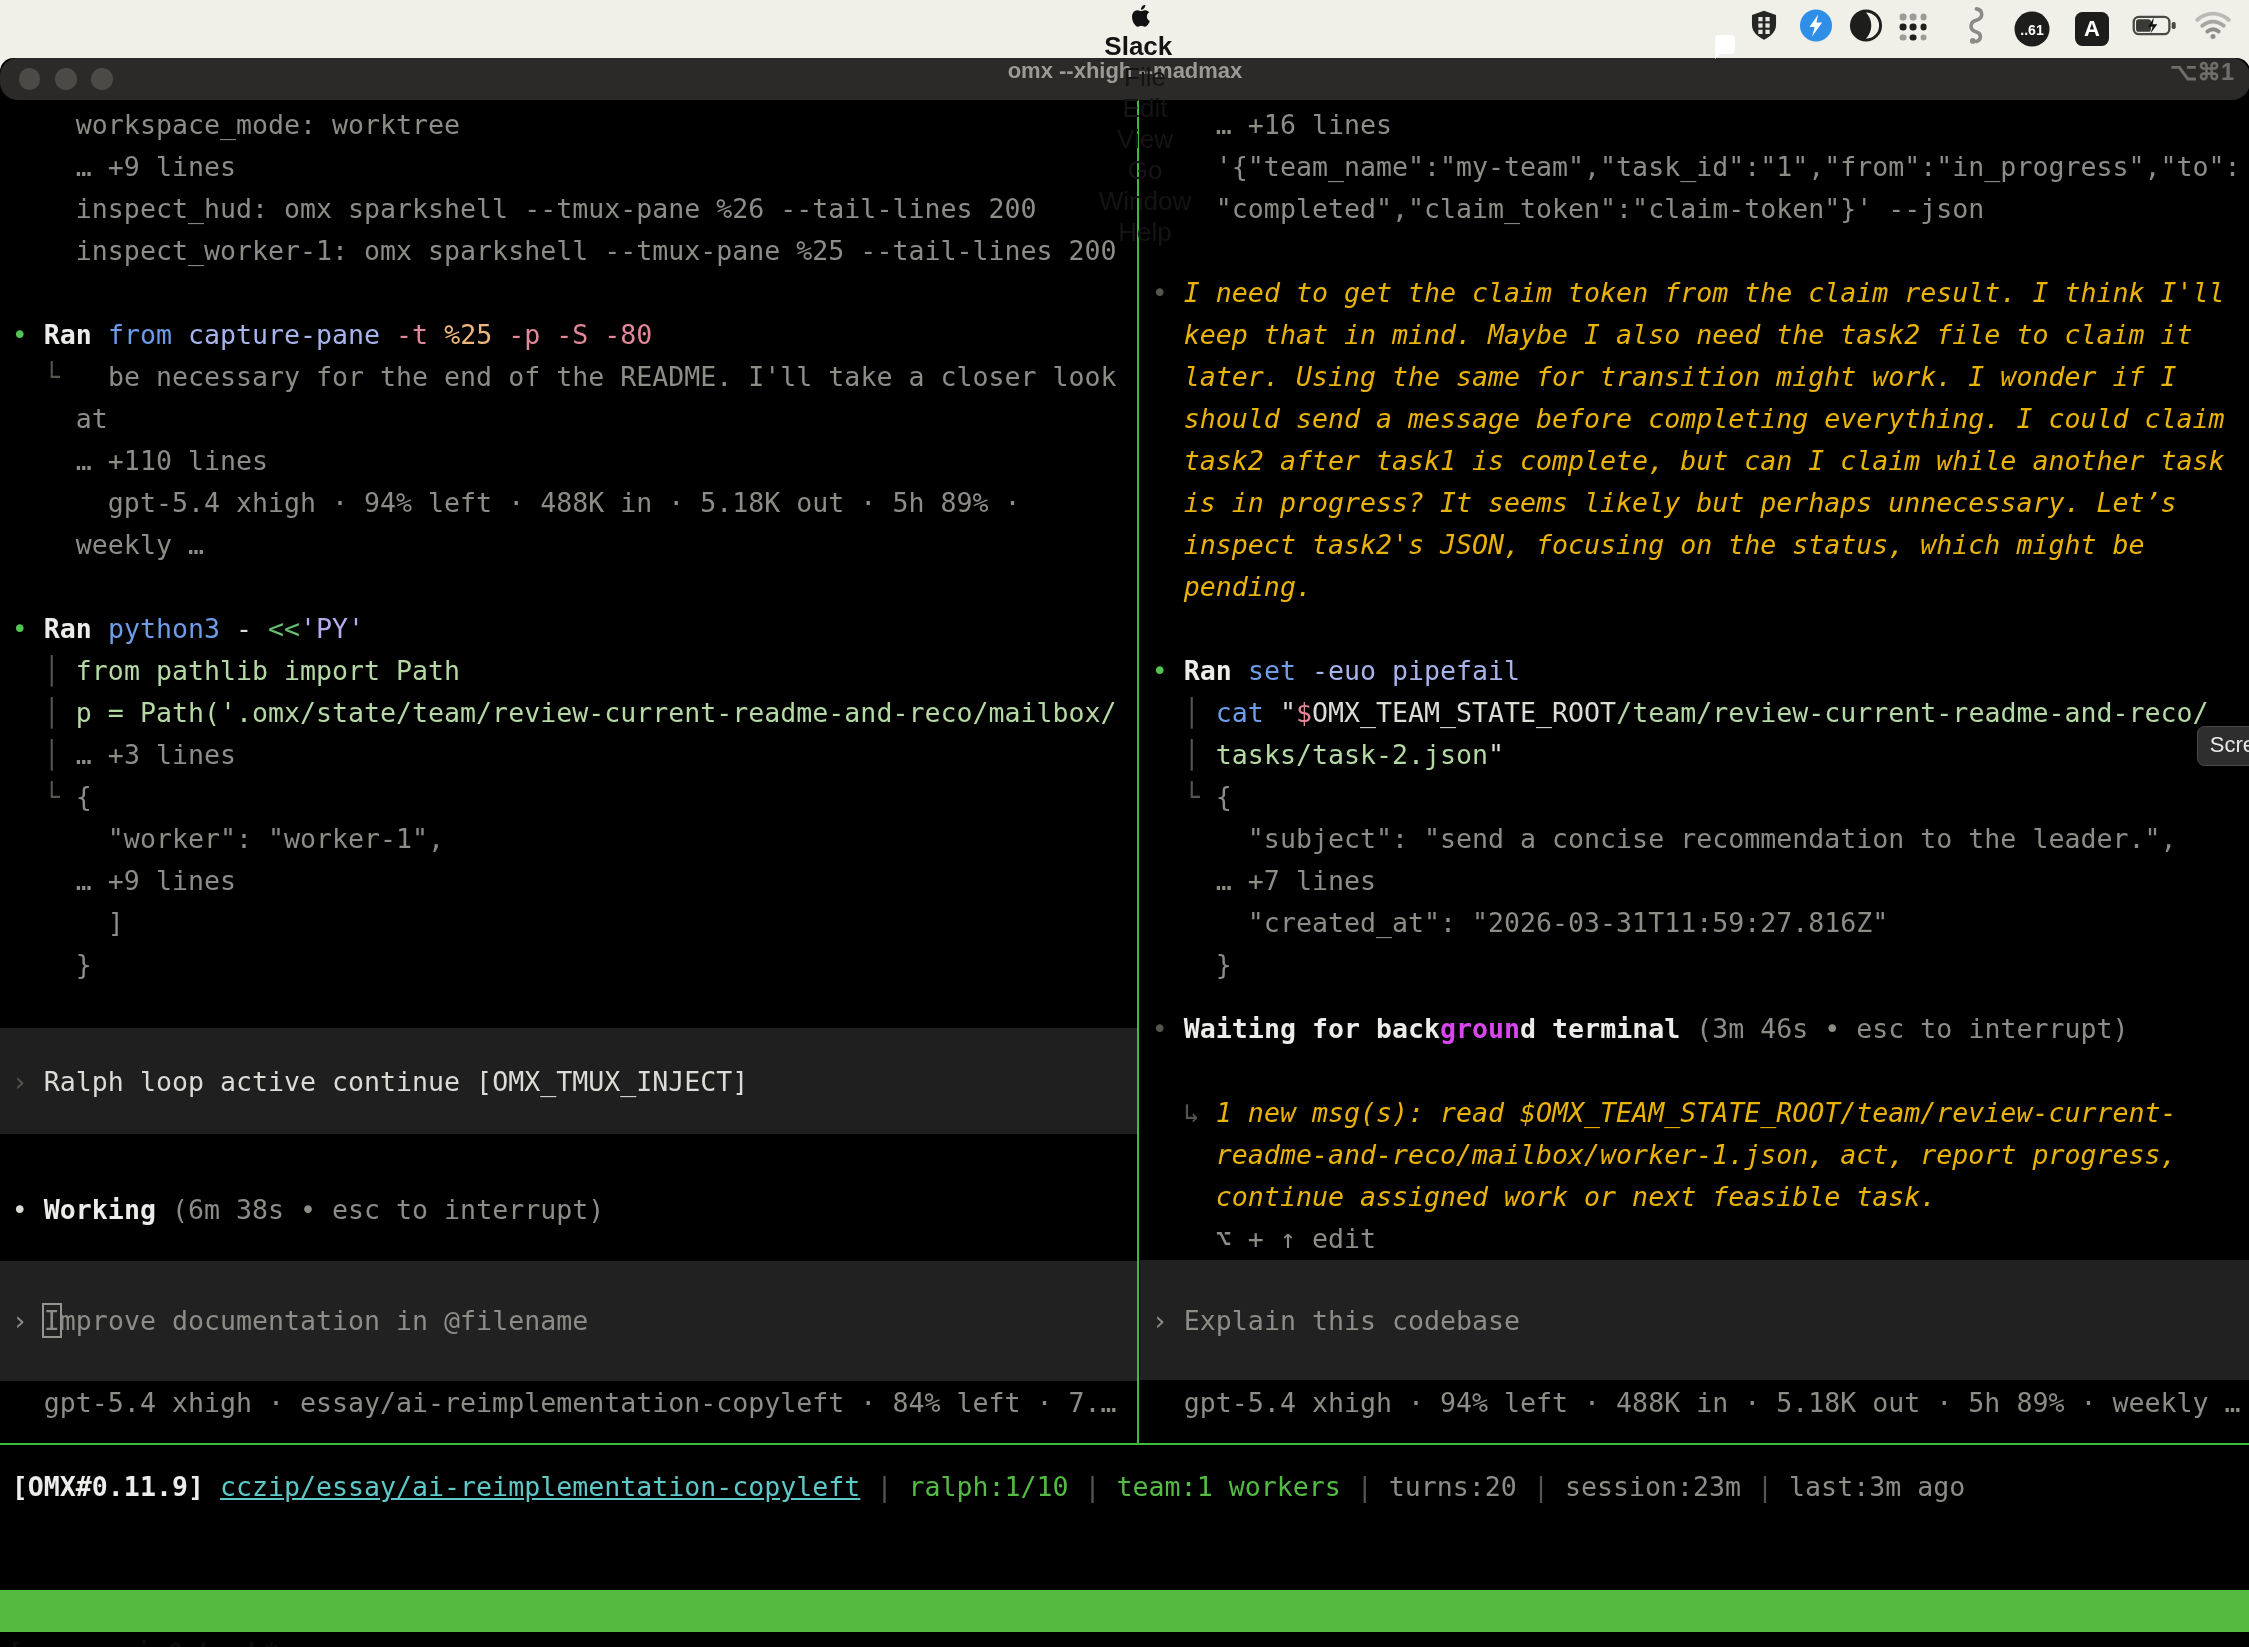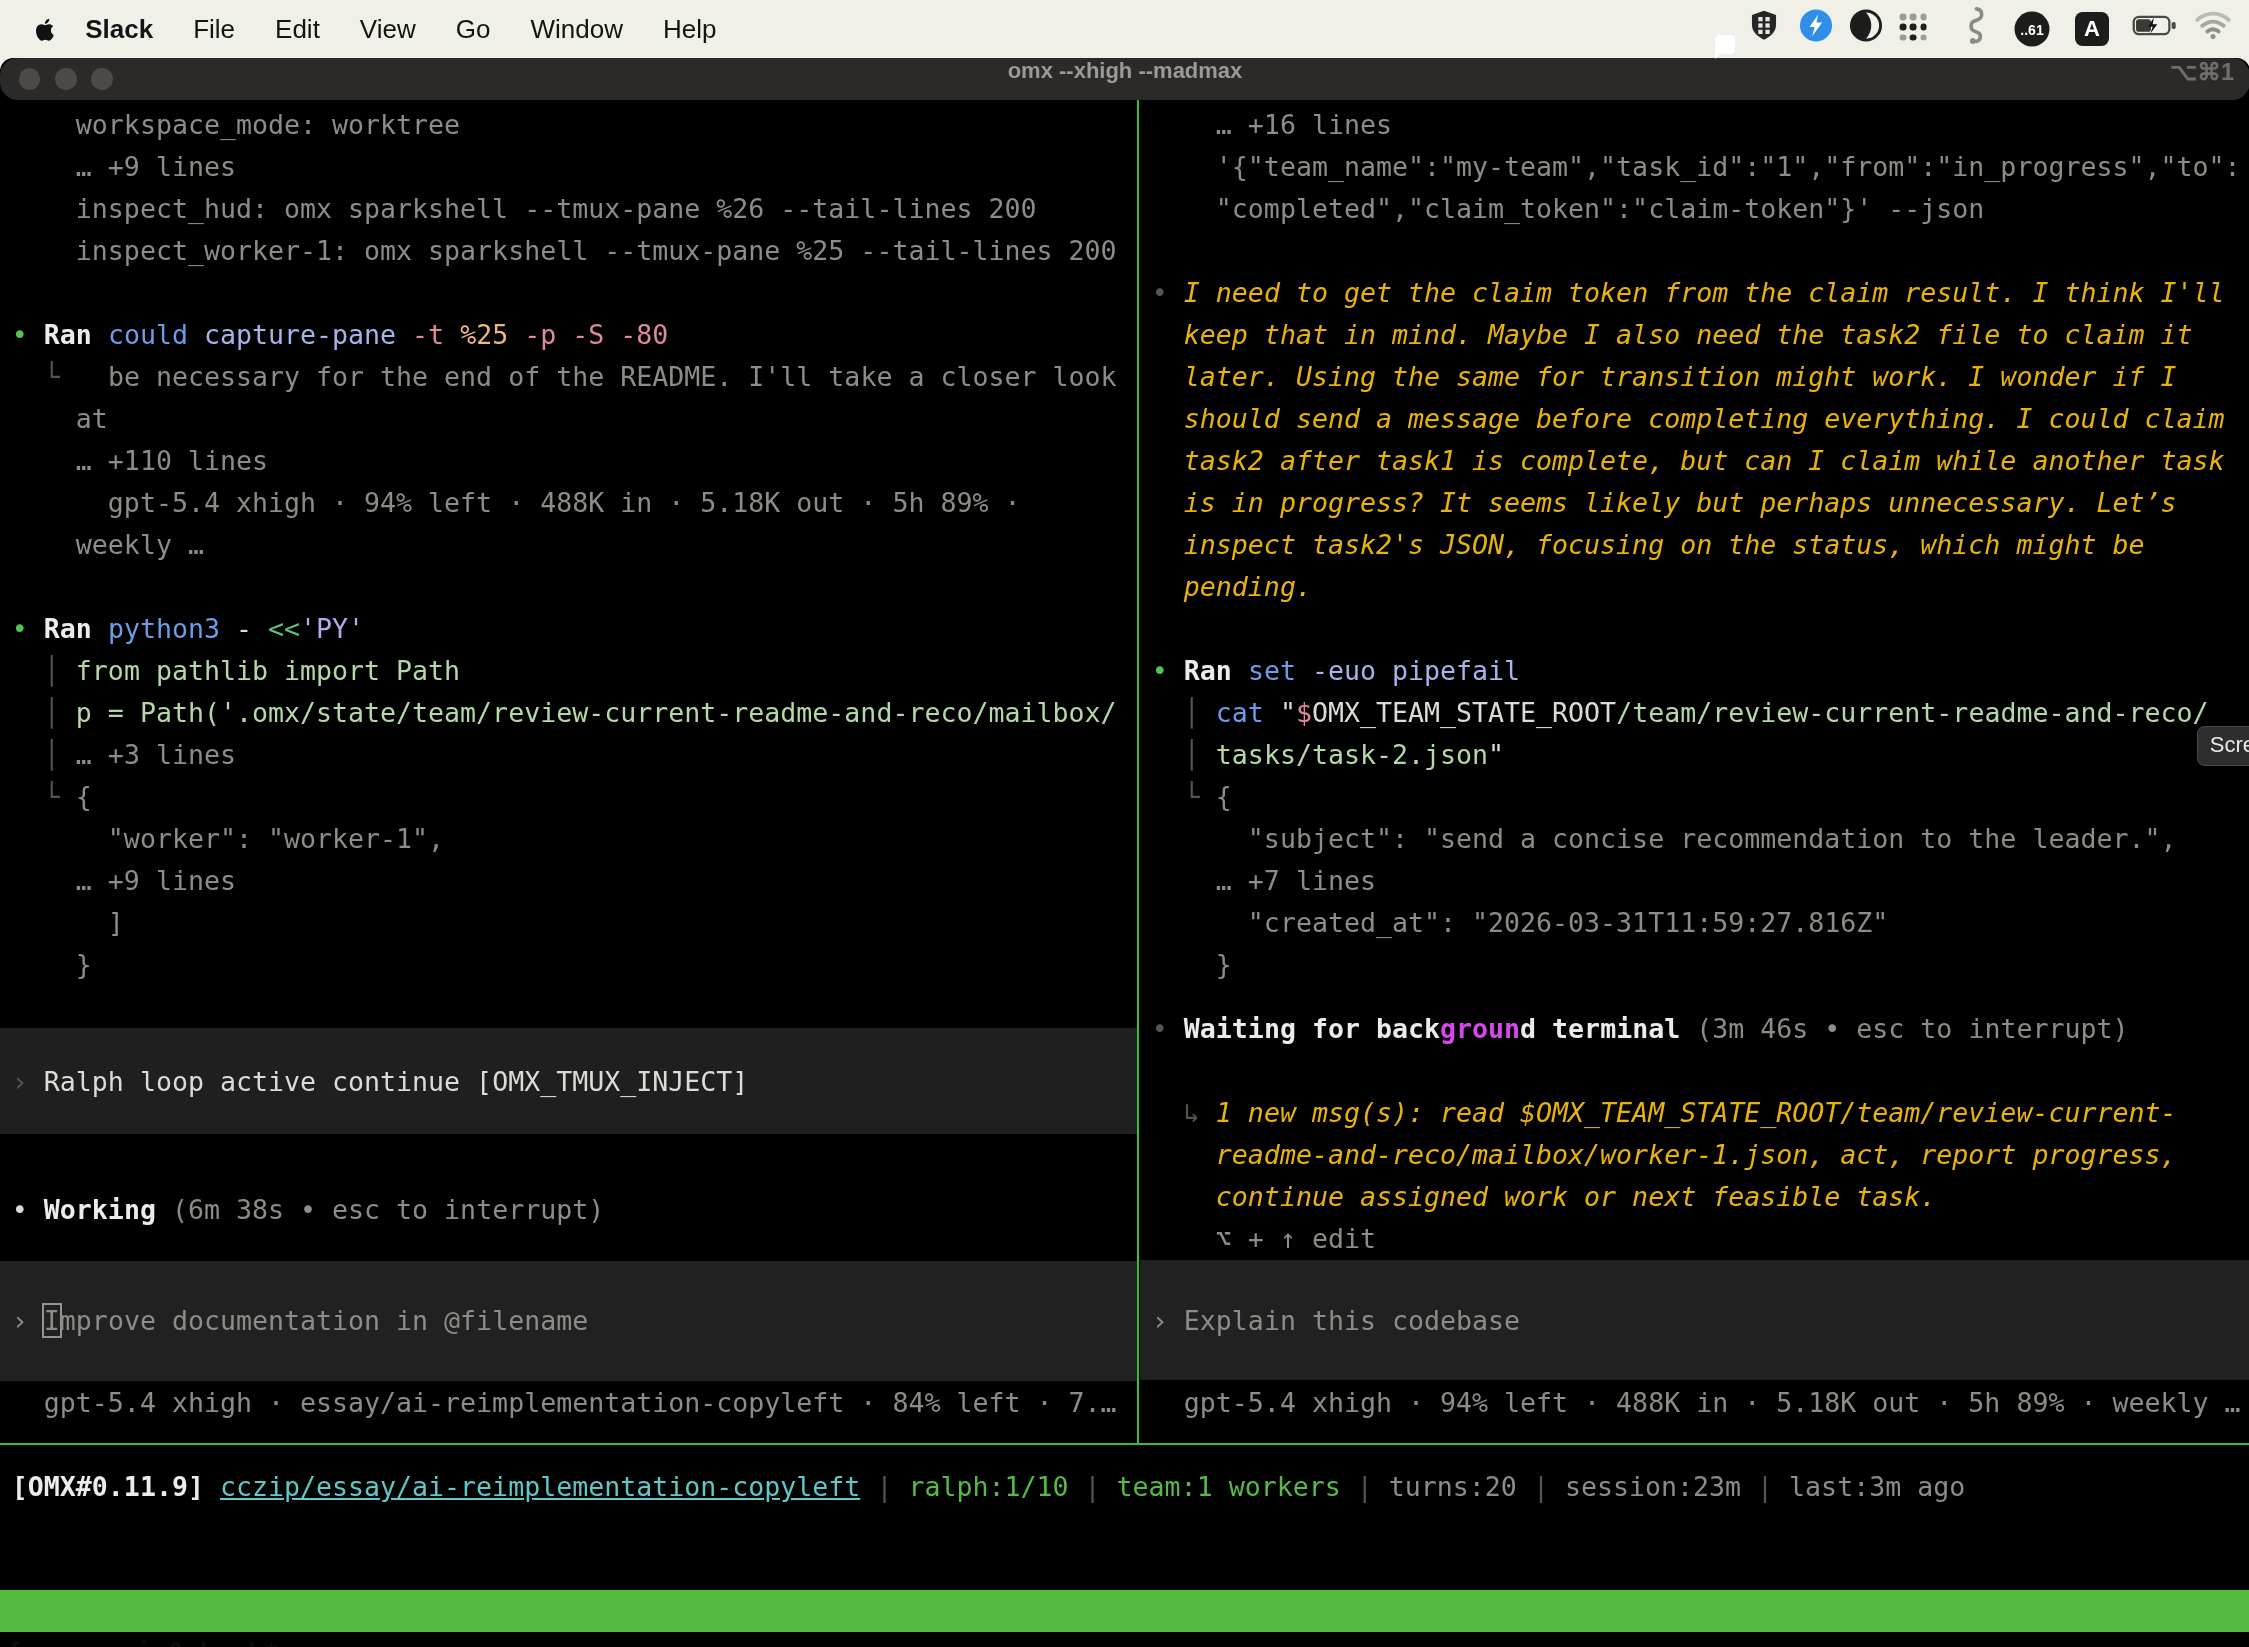--- a/index.html
+++ b/index.html
@@ -1,20 +1,20 @@
 <!DOCTYPE html>
 <html style="font-size:11.8px"><head>
 <meta charset="utf-8">
 <style>
   html,body{margin:0;padding:0;background:#000;}
   body{width:2250px;height:1648px;position:relative;overflow:hidden;}
 
   
   .menubar{position:absolute;top:0;left:0;width:2250px;height:58px;background:#f0efe8;
-    display:flex;align-items:center;color:#141414;font:400 26px "Liberation Sans",sans-serif;z-index:5;}
+    display:flex;align-items:center;color:#141414;font:400 26px "Liberation Sans",sans-serif;z-index:5;flex-direction:column;}
   .apple{margin-left:32px;display:flex;align-items:center;}
   .mb-app{font-weight:700;margin-left:26.6px;}
   .mb-item{margin-left:40px;}
   .mb-icons{position:absolute;right:0;top:0;height:58px;width:576px;}
   .mbi{position:absolute;top:29px;transform:translate(-50%,-50%);}
 
   .ic-orange{width:34px;height:34px;background:#e2603a;border-radius:6.6px;position:relative;}
   .ic-orange .bub{position:absolute;left:6.6px;top:5.9px;width:20.7px;height:19px;background:#fff;border-radius:4.4px;}
   .ic-orange .tail{position:absolute;left:6.6px;top:22px;width:0;height:0;border-left:8.9px solid #fff;border-bottom:8.9px solid transparent;}
   .ic-badge61{width:35px;height:35px;background:#1d1d1b;border-radius:50%;color:#fff;
@@ -185,21 +185,21 @@
 
   <div class="term">
 
     <div class="pane pane-left">
       <div>
           <div class="tline"><span class="c-gray">    workspace_mode: worktree</span></div>
           <div class="tline"><span class="c-gray">    … +9 lines</span></div>
           <div class="tline"><span class="c-gray">    inspect_hud: omx sparkshell --tmux-pane %26 --tail-lines 200</span></div>
           <div class="tline"><span class="c-gray">    inspect_worker-1: omx sparkshell --tmux-pane %25 --tail-lines 200</span></div>
           <div class="tline"></div>
-          <div class="tline"><span class="c-gbullet">• </span><span class="c-whiteb">Ran </span><span class="c-blue">could </span><span class="c-peri">capture-pane </span><span class="c-pink">-t </span><span class="c-orange">%25 </span><span class="c-pink">-p </span><span class="c-pink">-S </span><span class="c-pink">-80</span></div>
+          <div class="tline"><span class="c-gbullet">• </span><span class="c-whiteb">Ran </span><span class="c-blue">from </span><span class="c-peri">capture-pane </span><span class="c-pink">-t </span><span class="c-orange">%25 </span><span class="c-pink">-p </span><span class="c-pink">-S </span><span class="c-pink">-80</span></div>
           <div class="tline"><span class="c-dim">  └   </span><span class="c-gray">be necessary for the end of the README. I'll take a closer look</span></div>
           <div class="tline"><span class="c-gray">    at</span></div>
           <div class="tline"><span class="c-gray">    … +110 lines</span></div>
           <div class="tline"><span class="c-gray">      gpt-5.4 xhigh · 94% left · 488K in · 5.18K out · 5h 89% ·</span></div>
           <div class="tline"><span class="c-gray">    weekly …</span></div>
           <div class="tline"></div>
           <div class="tline"><span class="c-gbullet">• </span><span class="c-whiteb">Ran </span><span class="c-blue">python3 </span><span class="c-white">- </span><span class="c-teal">&lt;&lt;</span><span class="c-lav">'PY'</span></div>
           <div class="tline"><span class="c-dim">  │ </span><span class="c-lgreen">from pathlib import Path</span></div>
           <div class="tline"><span class="c-dim">  │ </span><span class="c-lgreen">p = Path('.omx/state/team/review-current-readme-and-reco/mailbox/</span></div>
           <div class="tline"><span class="c-dim">  │ </span><span class="c-gray">… +3 lines</span></div>

